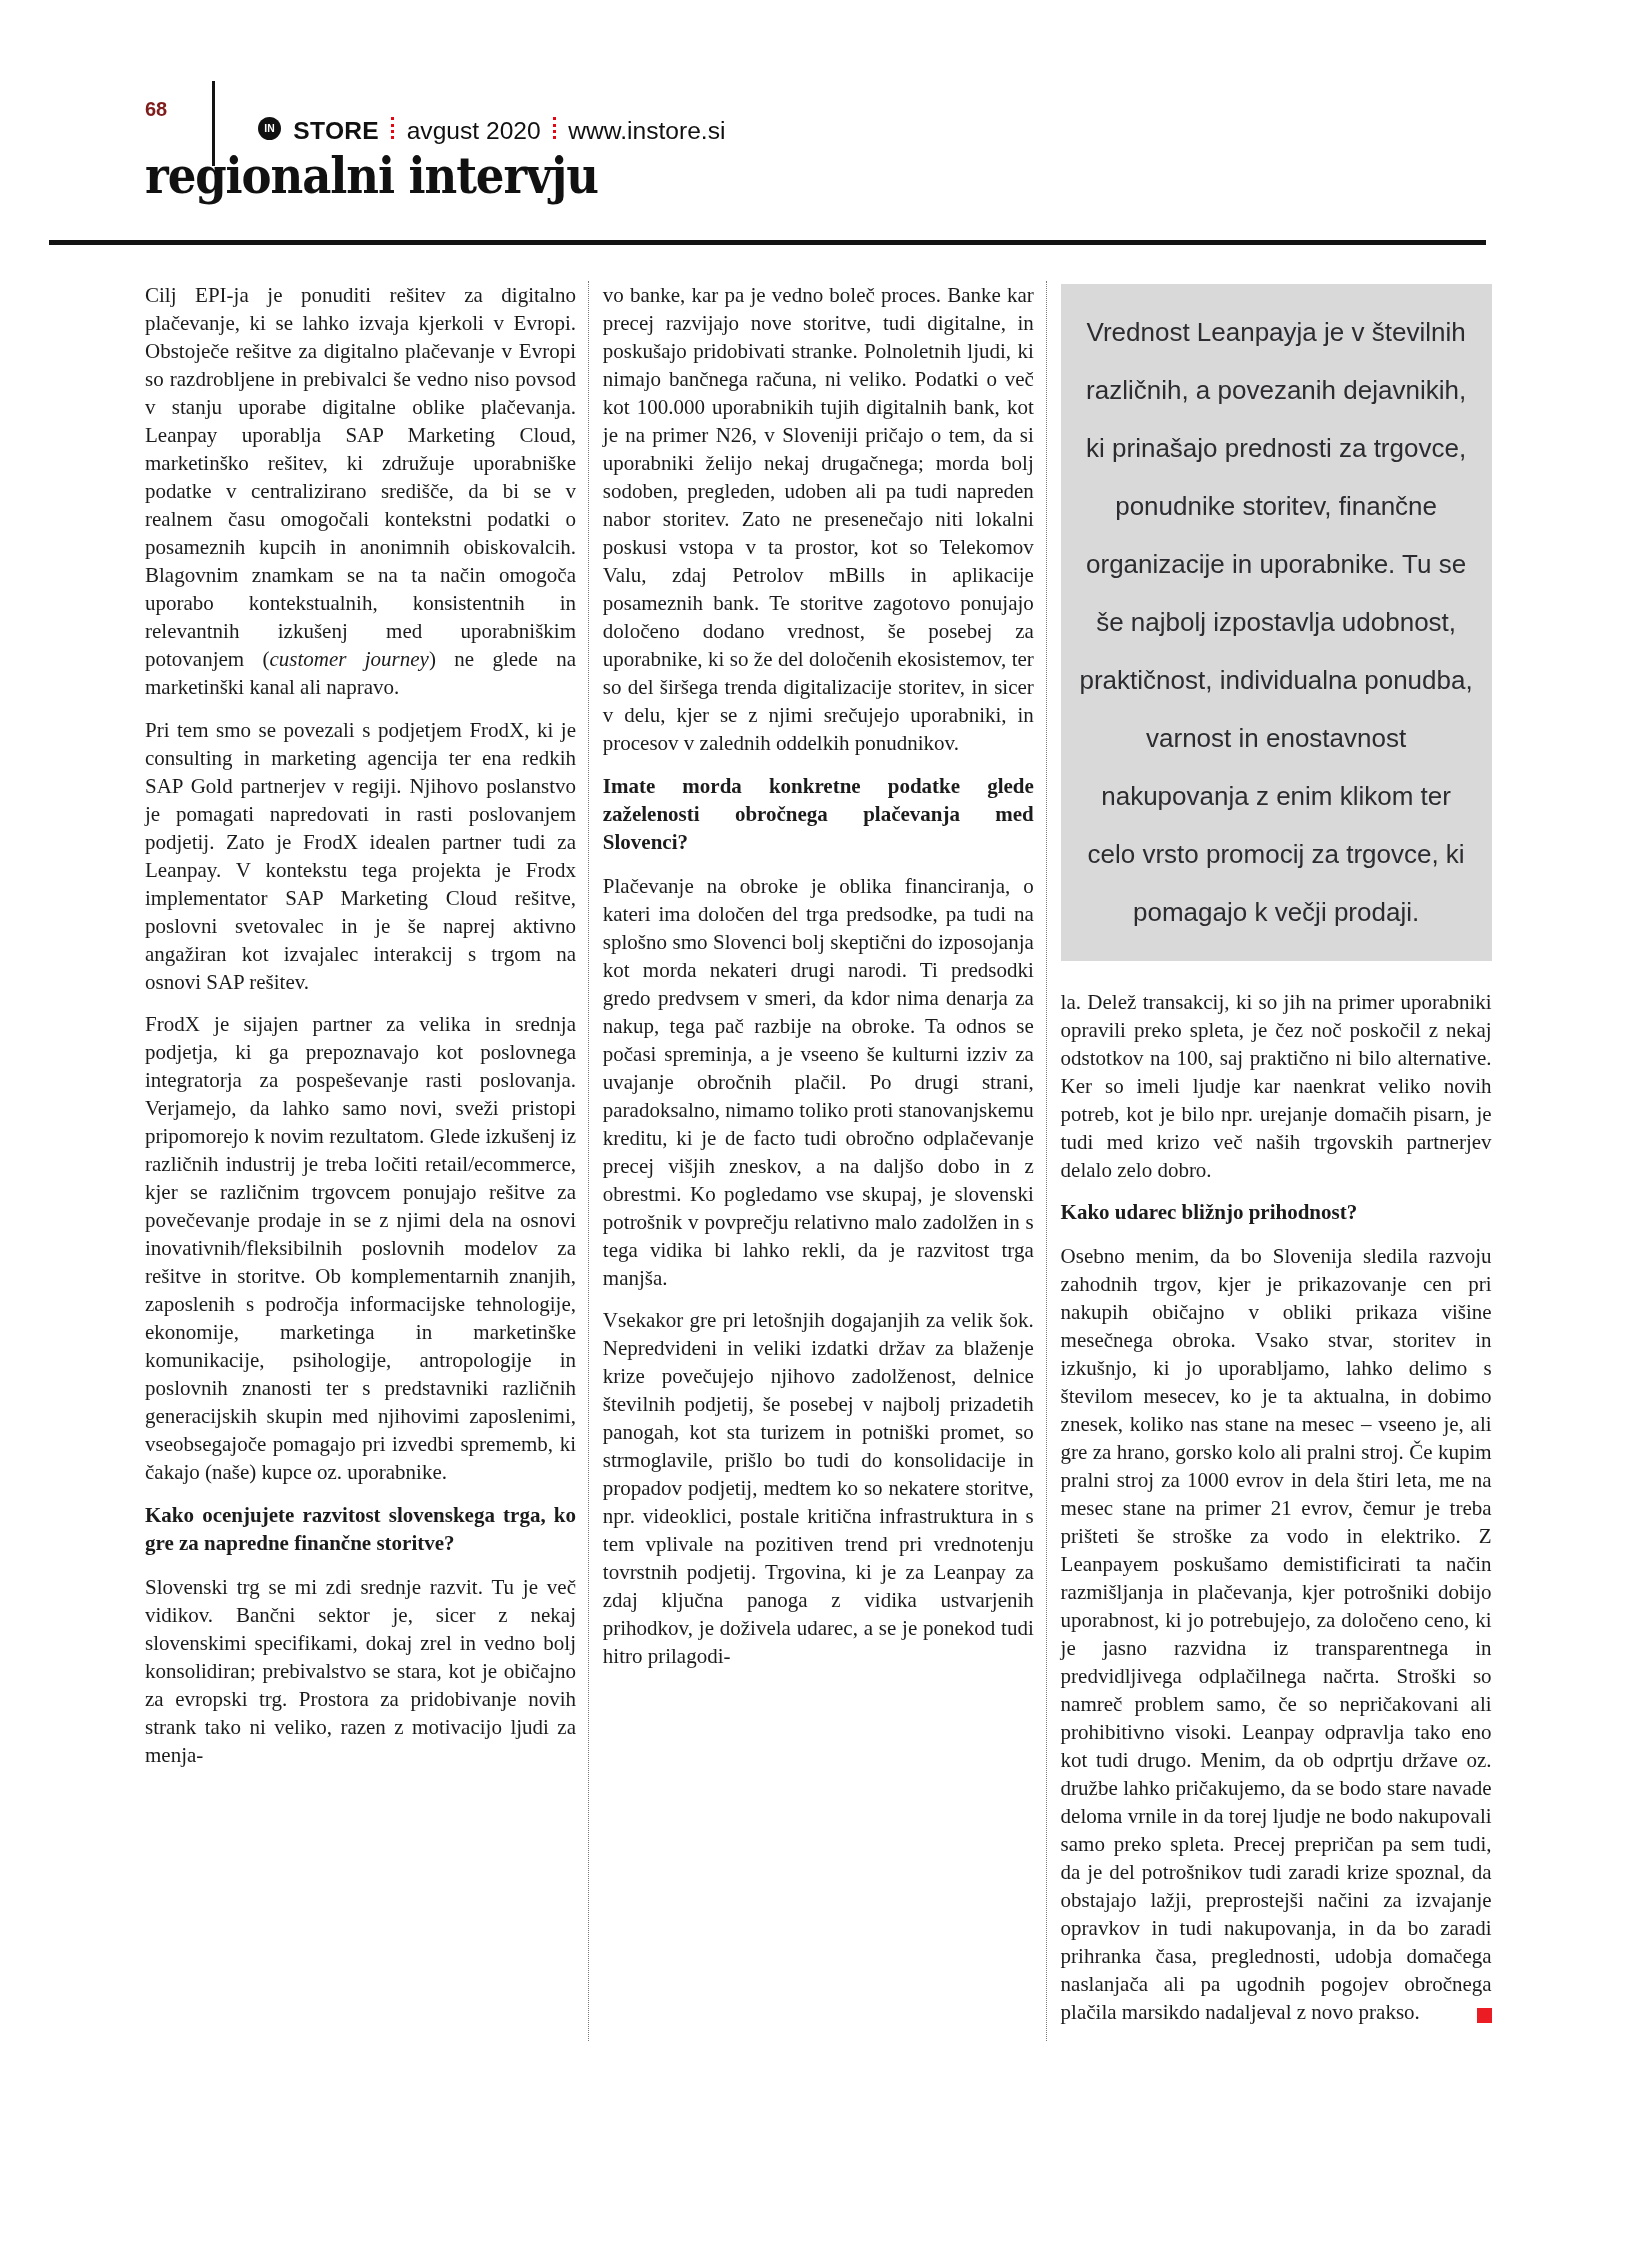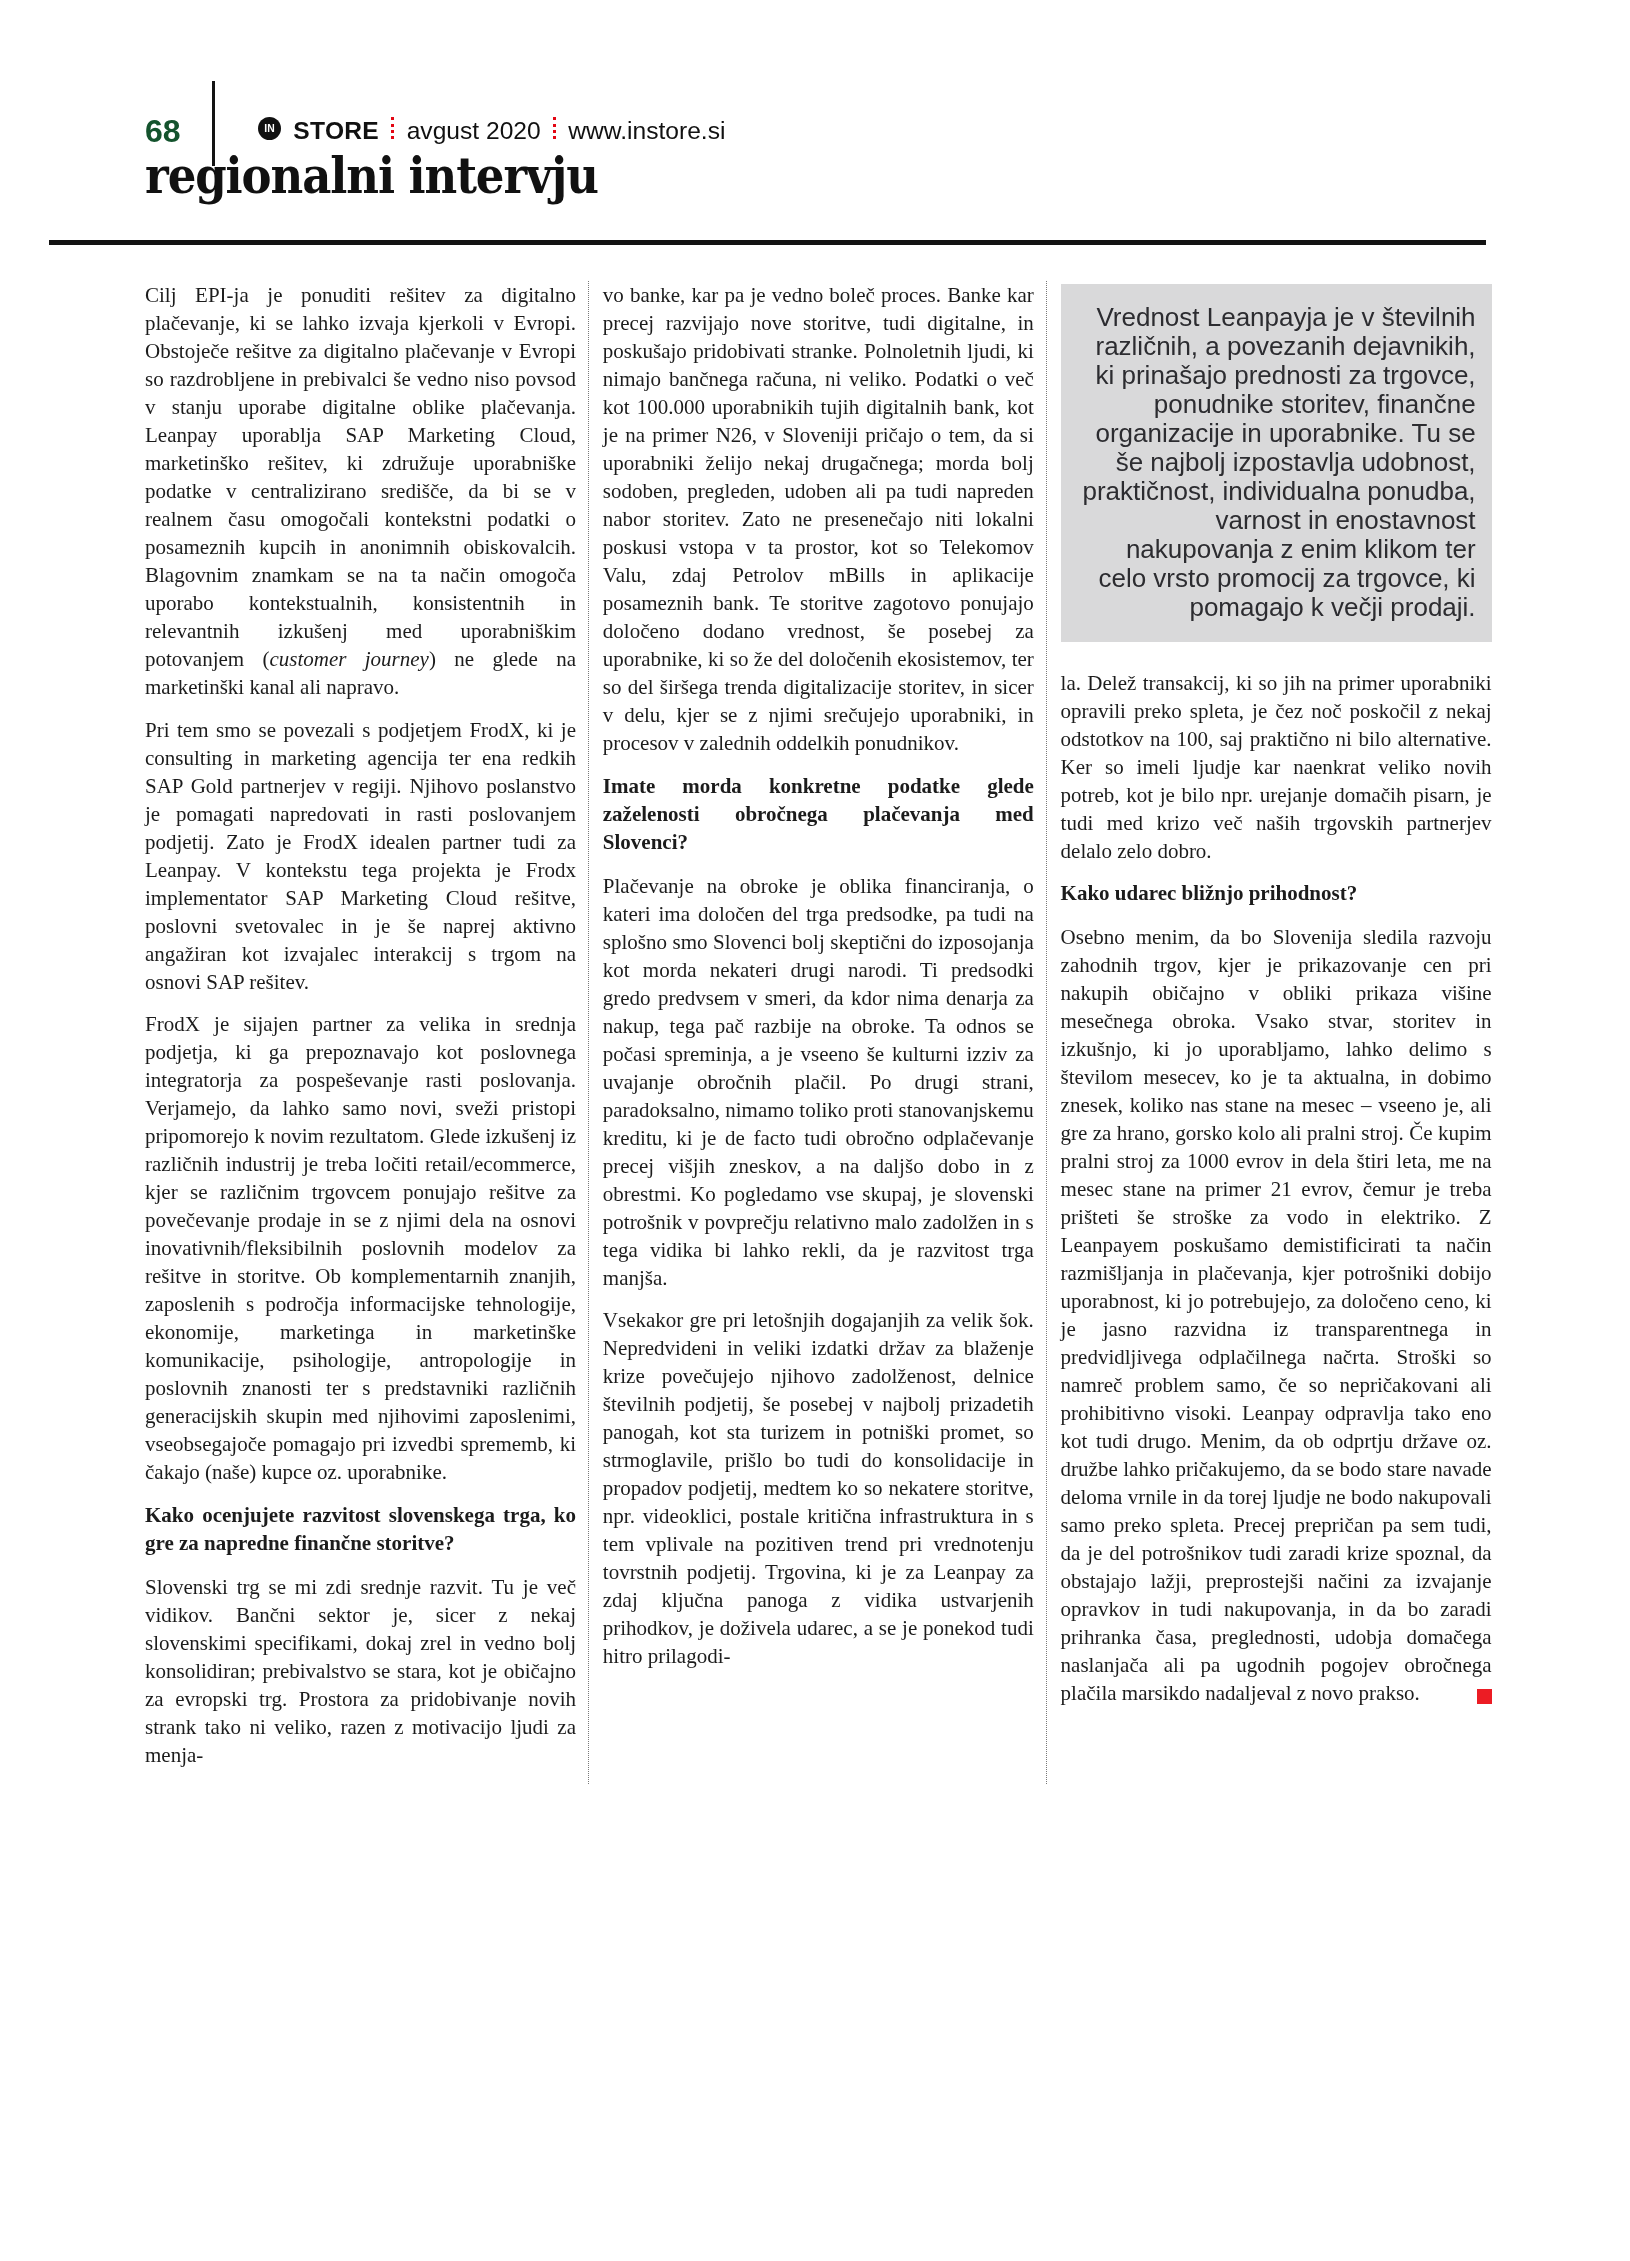--- a/index.html
+++ b/index.html
@@ -5,23 +5,23 @@
   html,body { margin:0; padding:0; }
   body {
     width:1630px; height:2261px; position:relative;
     background:#ffffff; color:#1c1c1c;
     font-family:"Liberation Serif", serif;
     overflow:hidden;
   }
 
   
   .page-number {
-    position:absolute; left:145px; top:113px;
+    position:absolute; left:145px; top:98px;
     font-family:"Liberation Sans", sans-serif;
-    font-weight:bold; font-size:32px; color:#14532d;
+    font-weight:bold; font-size:20px; color:#7f1d1d;
   }
   .header-divider {
     position:absolute; left:212px; top:81px;
     width:2.5px; height:85px; background:#131313;
   }
   .masthead {
     position:absolute; left:258px; top:117px; height:28px;
     display:flex; align-items:flex-start; gap:12.3px;
     font-family:"Liberation Sans", sans-serif;
     font-size:24.6px; color:#111; white-space:nowrap;
@@ -64,22 +64,22 @@
     margin-left:12.3px; padding-left:13.5px;
     border-left:1.8px dotted #787878;
   }
   .para { margin:0 0 14.7px 0; }
   .question {
     font-weight:bold; margin:8.6px 0 16px 0;
   }
   .pull-quote {
     background:#d9d9da;
     font-family:"Liberation Sans", sans-serif;
-    font-size:26px; line-height:29px;
-    text-align:right; color:#2c2c30;
+    font-size:26px; line-height:58px;
+    text-align:center; color:#2c2c30;
     padding:19.6px 16px; margin:2.5px 0 27px 0;
   }
   .end-mark {
     float:right; width:14.7px; height:14.7px;
     background:#ec1c24; margin-top:9.8px;
   }
 </style>
 </head>
 <body>
 

